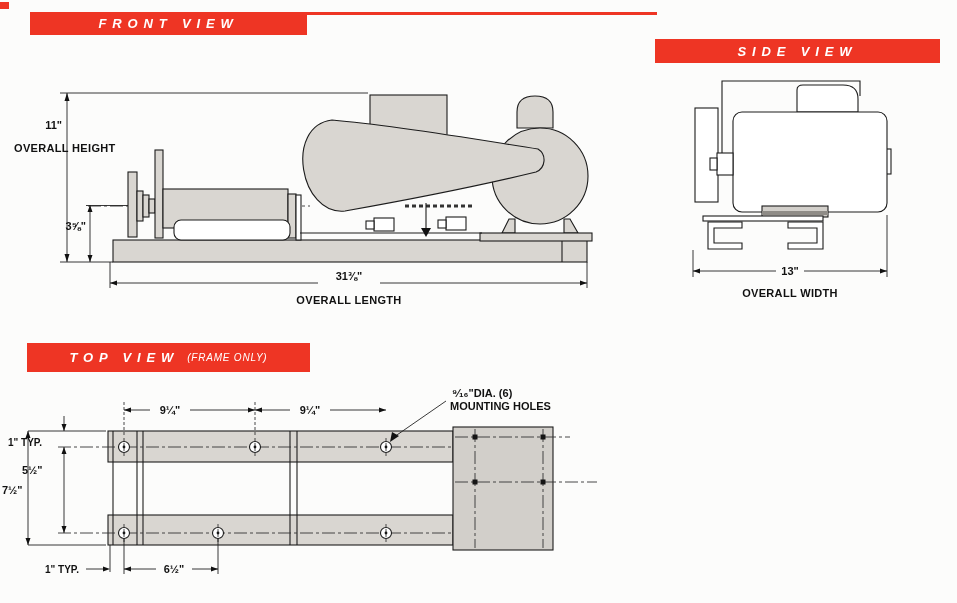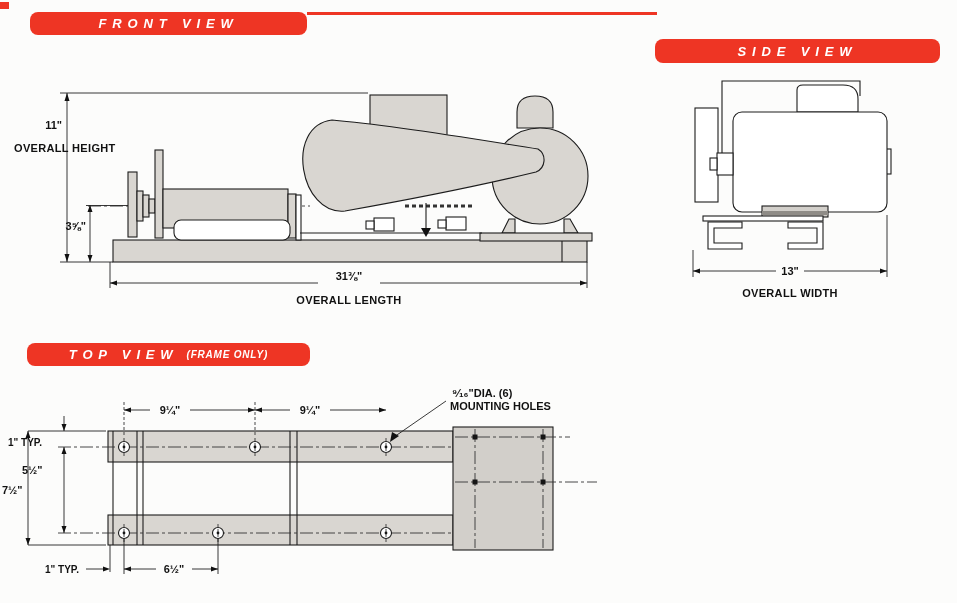--- a/index.html
+++ b/index.html
@@ -1,20 +1,20 @@
 <!DOCTYPE html>
 <html><head>
 <meta charset="utf-8">
 <style>
   html,body{margin:0;padding:0;}
   body{width:957px;height:603px;position:relative;background:#fcfcfb;overflow:hidden;
        font-family:"Liberation Sans","DejaVu Sans",sans-serif;}
-  .redbar{position:absolute;background:#ee3524;color:#fff;display:flex;align-items:center;justify-content:center;border-radius:8px;}
+  .redbar{position:absolute;background:#ee3524;color:#fff;display:flex;align-items:center;justify-content:center;}
   .redbar .t{font-weight:bold;font-style:italic;font-size:13px;letter-spacing:0.45em;white-space:nowrap;}
-  .redbar .q{font-weight:bold;font-style:italic;font-size:10px;letter-spacing:0.08em;margin-left:8px;white-space:nowrap;}
+  .redbar .q{font-weight:normal;font-style:italic;font-size:10px;letter-spacing:0.08em;margin-left:8px;white-space:nowrap;}
   .redline{position:absolute;background:#ee3524;}
   svg{position:absolute;}
   .ln{stroke:#1c1c1c;stroke-width:1.1;fill:none;}
   .gfill{fill:#d9d6d1;stroke:#1c1c1c;stroke-width:1.1;}
   .g2fill{fill:#d2cfca;stroke:#1c1c1c;stroke-width:1.1;}
   .wfill{fill:#ffffff;stroke:#1c1c1c;stroke-width:1.1;}
   .dim{stroke:#222;stroke-width:0.9;fill:none;}
   .cl{stroke:#333;stroke-width:0.9;fill:none;stroke-dasharray:13 3 3 3;}
   .hd{stroke:#333;stroke-width:0.9;fill:none;stroke-dasharray:3 2;}
   .arw{fill:#111;stroke:none;}
@@ -30,21 +30,21 @@
 <div class="redline" style="left:307px;top:12px;width:350px;height:3px;"></div>
 
 <div class="redbar" style="left:30px;top:12px;width:277px;height:23px;">
   <span class="t">FRONT VIEW</span>
 </div>
 
 <div class="redbar" style="left:655px;top:15px;width:285px;height:24px;margin-top:24px;">
   <span class="t">SIDE VIEW</span>
 </div>
 
-<div class="redbar" style="left:27px;top:343px;width:283px;height:23px;">
+<div class="redbar" style="left:27px;top:343px;width:283px;height:29px;">
   <span class="t">TOP VIEW</span>
   <span class="q">(FRAME ONLY)</span>
 </div>
 
 <svg style="left:0;top:60px;" width="620" height="262" viewBox="0 0 620 262">
 
   <line class="dim" x1="60" y1="33" x2="368" y2="33"></line>
   <line class="dim" x1="67" y1="33" x2="67" y2="202"></line>
   <polygon class="arw" points="67,33 64.5,41 69.5,41"></polygon>
   <polygon class="arw" points="67,202 64.5,194 69.5,194"></polygon>

